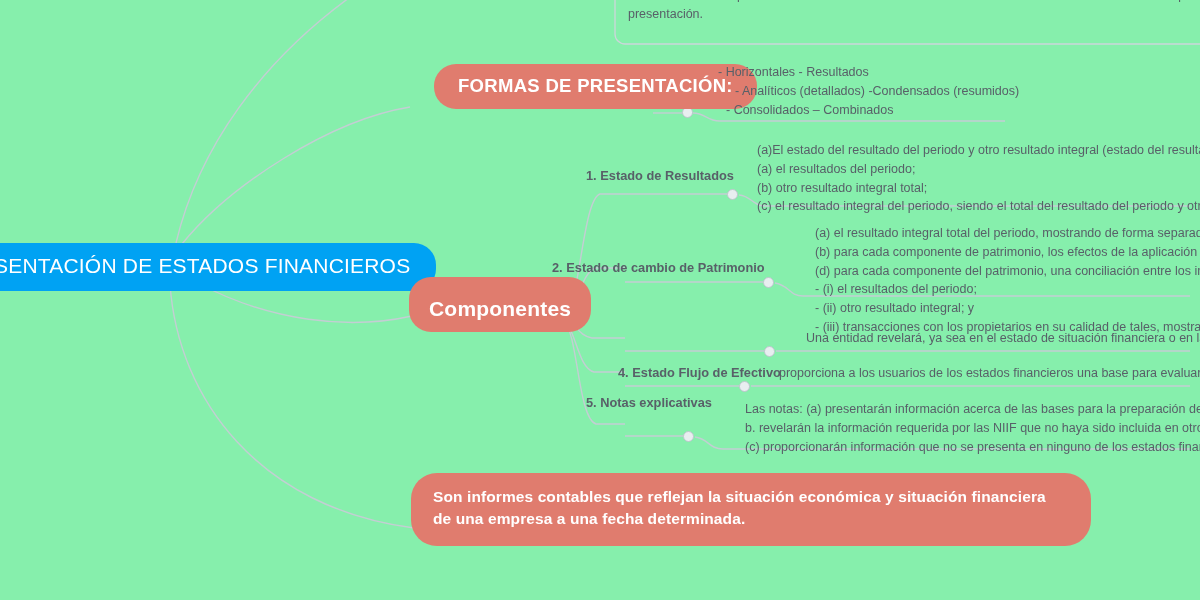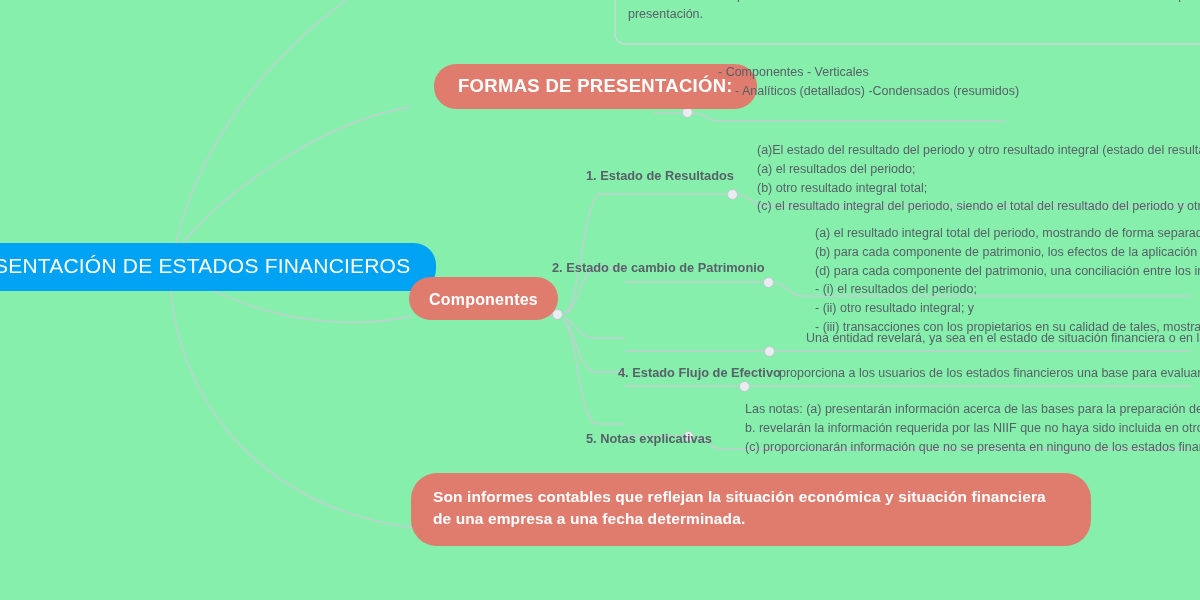--- a/index.html
+++ b/index.html
@@ -48,22 +48,22 @@
     font-weight: bold;
     white-space: nowrap;
     line-height: 1.15;
   }
   .pill-formas {
     padding: 11px 24px 13px 24px;
     font-size: 18.5px;
     letter-spacing: 0.3px;
   }
   .pill-componentes {
-    padding: 14px 20px 11px 20px;
-    font-size: 16px;
+    padding: 20px 20px 11px 20px;
+    font-size: 21px;
     letter-spacing: 0.2px;
   }
   .pill-summary {
     padding: 13px 39px 15px 22px;
     font-size: 15.5px;
     line-height: 1.45;
     white-space: normal;
     width: 680px;
     border-radius: 26px;
     letter-spacing: 0.1px;
@@ -152,42 +152,43 @@
 
   <div class="node" style="left:628px; top:-14px; width:600px;">
     <div class="txt">- Uniformidad en la presentación: - tras un cambio en la naturaleza de las actividades - una NIIF requiera un cambio en la</div>
     <div class="txt">presentación.</div>
   </div>
 
   <div class="node pill pill-formas" style="left:434px; top:64px;">
     <span>FORMAS DE PRESENTACIÓN:</span>
   </div>
   <div class="node" style="left:718px; top:63px;">
-    <div class="txt">- Componentes - Verticales</div>
+    <div class="txt">- Horizontales - Resultados</div>
     <div class="txt" style="padding-left:8px;margin-left:9px;">- Analíticos (detallados) -Condensados (resumidos)</div>
+    <div class="txt" style="padding-left:8px;">- Consolidados – Combinados</div>
   </div>
 
   <div class="node root-pill" style="left:-32px; top:243px;">
     <span>SENTACIÓN DE ESTADOS FINANCIEROS</span>
   </div>
 
   <div class="node pill pill-componentes" style="left:409px; top:277px;">
     <span>Componentes</span>
   </div>
 
   <div class="node label" style="left:586px; top:167px;">
     <span>1. Estado de Resultados</span>
   </div>
   <div class="node label" style="left:552px; top:259px;">
     <span>2. Estado de cambio de Patrimonio</span>
   </div>
   <div class="node label" style="left:618px; top:364px;">
     <span>4. Estado Flujo de Efectivo</span>
   </div>
-  <div class="node label" style="left:586px; top:430px;">
+  <div class="node label" style="left:586px; top:394px;">
     <span>5. Notas explicativas</span>
   </div>
 
   <div class="node" style="left:757px; top:141px;">
     <div class="txt">(a)El estado del resultado del periodo y otro resultado integral (estado del resultado integral)</div>
     <div class="txt">(a) el resultados del periodo;</div>
     <div class="txt">(b) otro resultado integral total;</div>
     <div class="txt">(c) el resultado integral del periodo, siendo el total del resultado del periodo y otro resultado integral.</div>
   </div>
 

